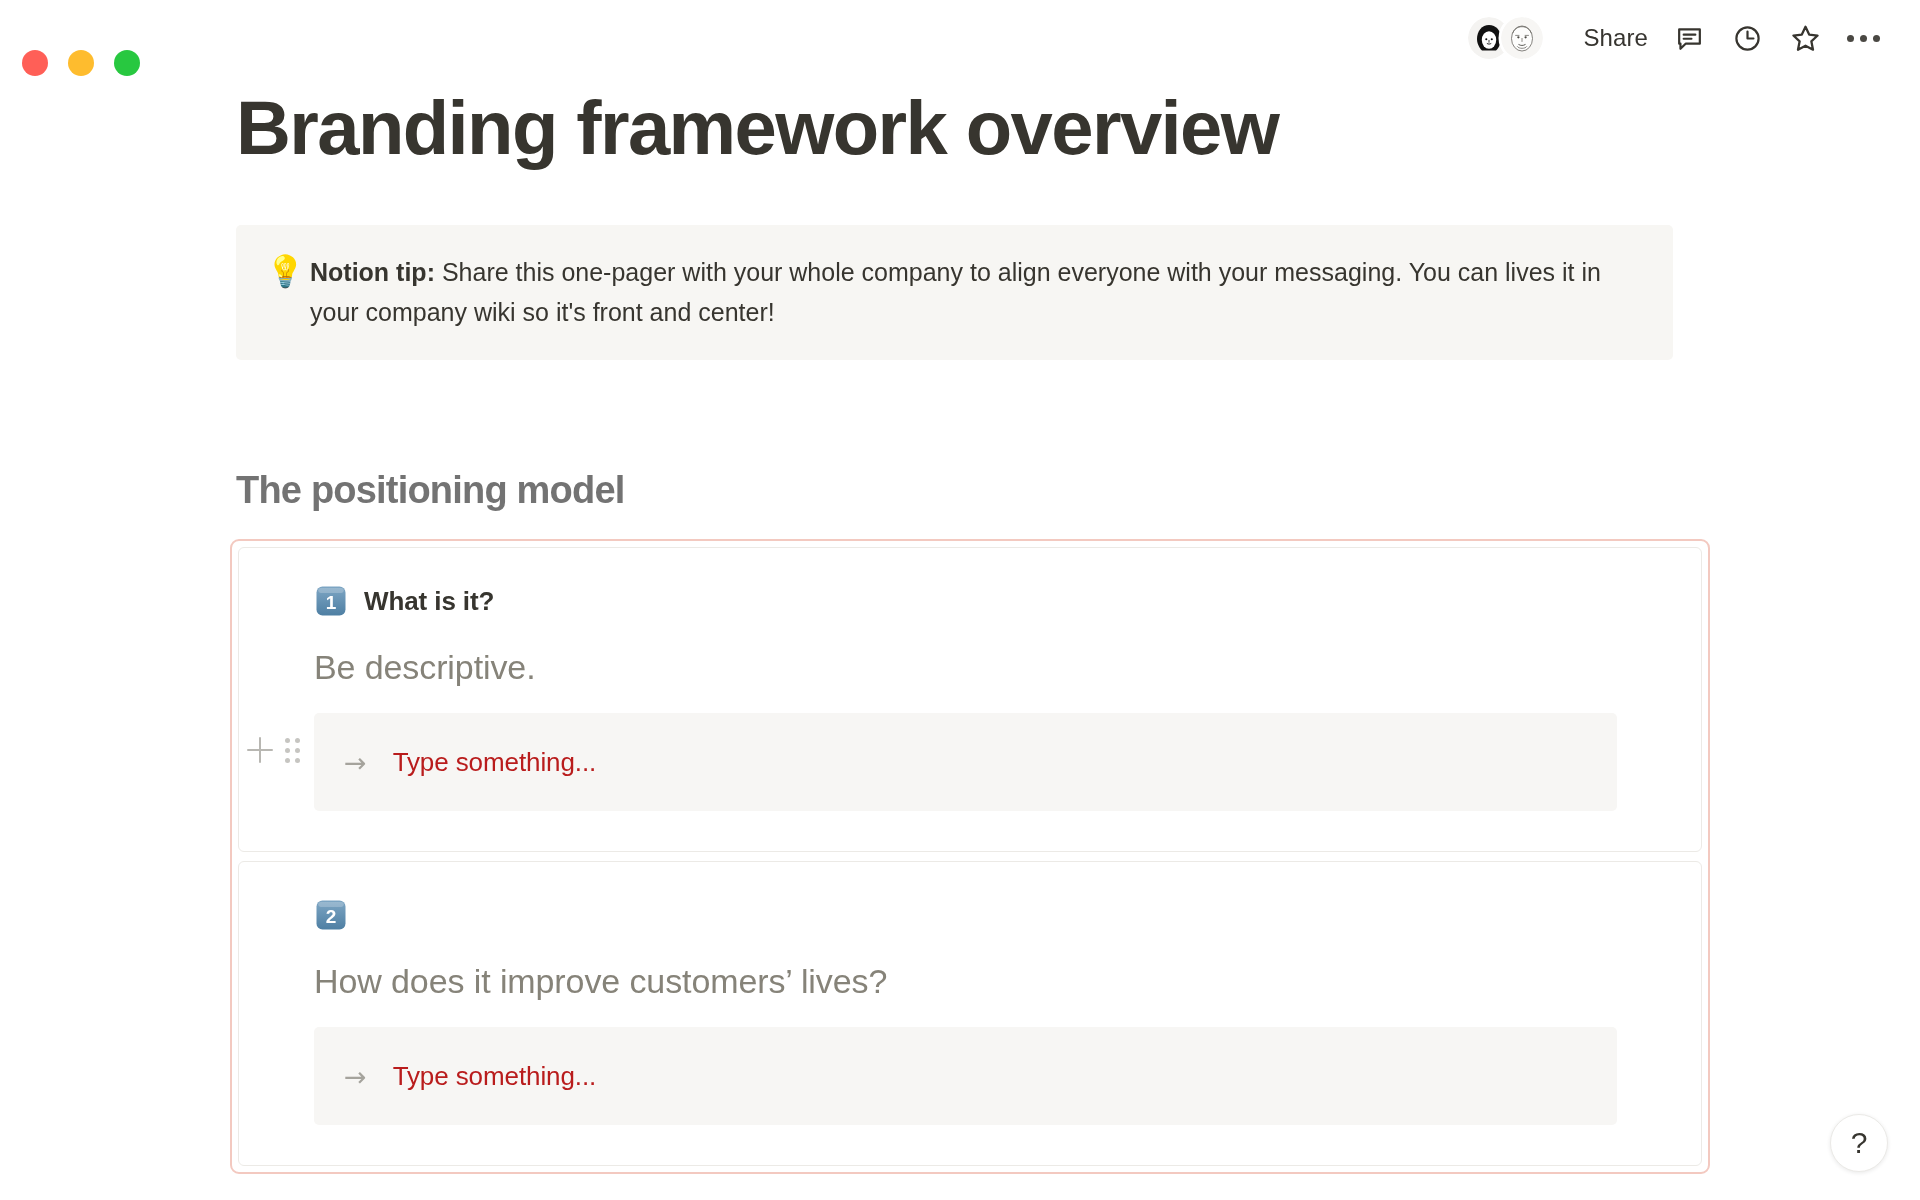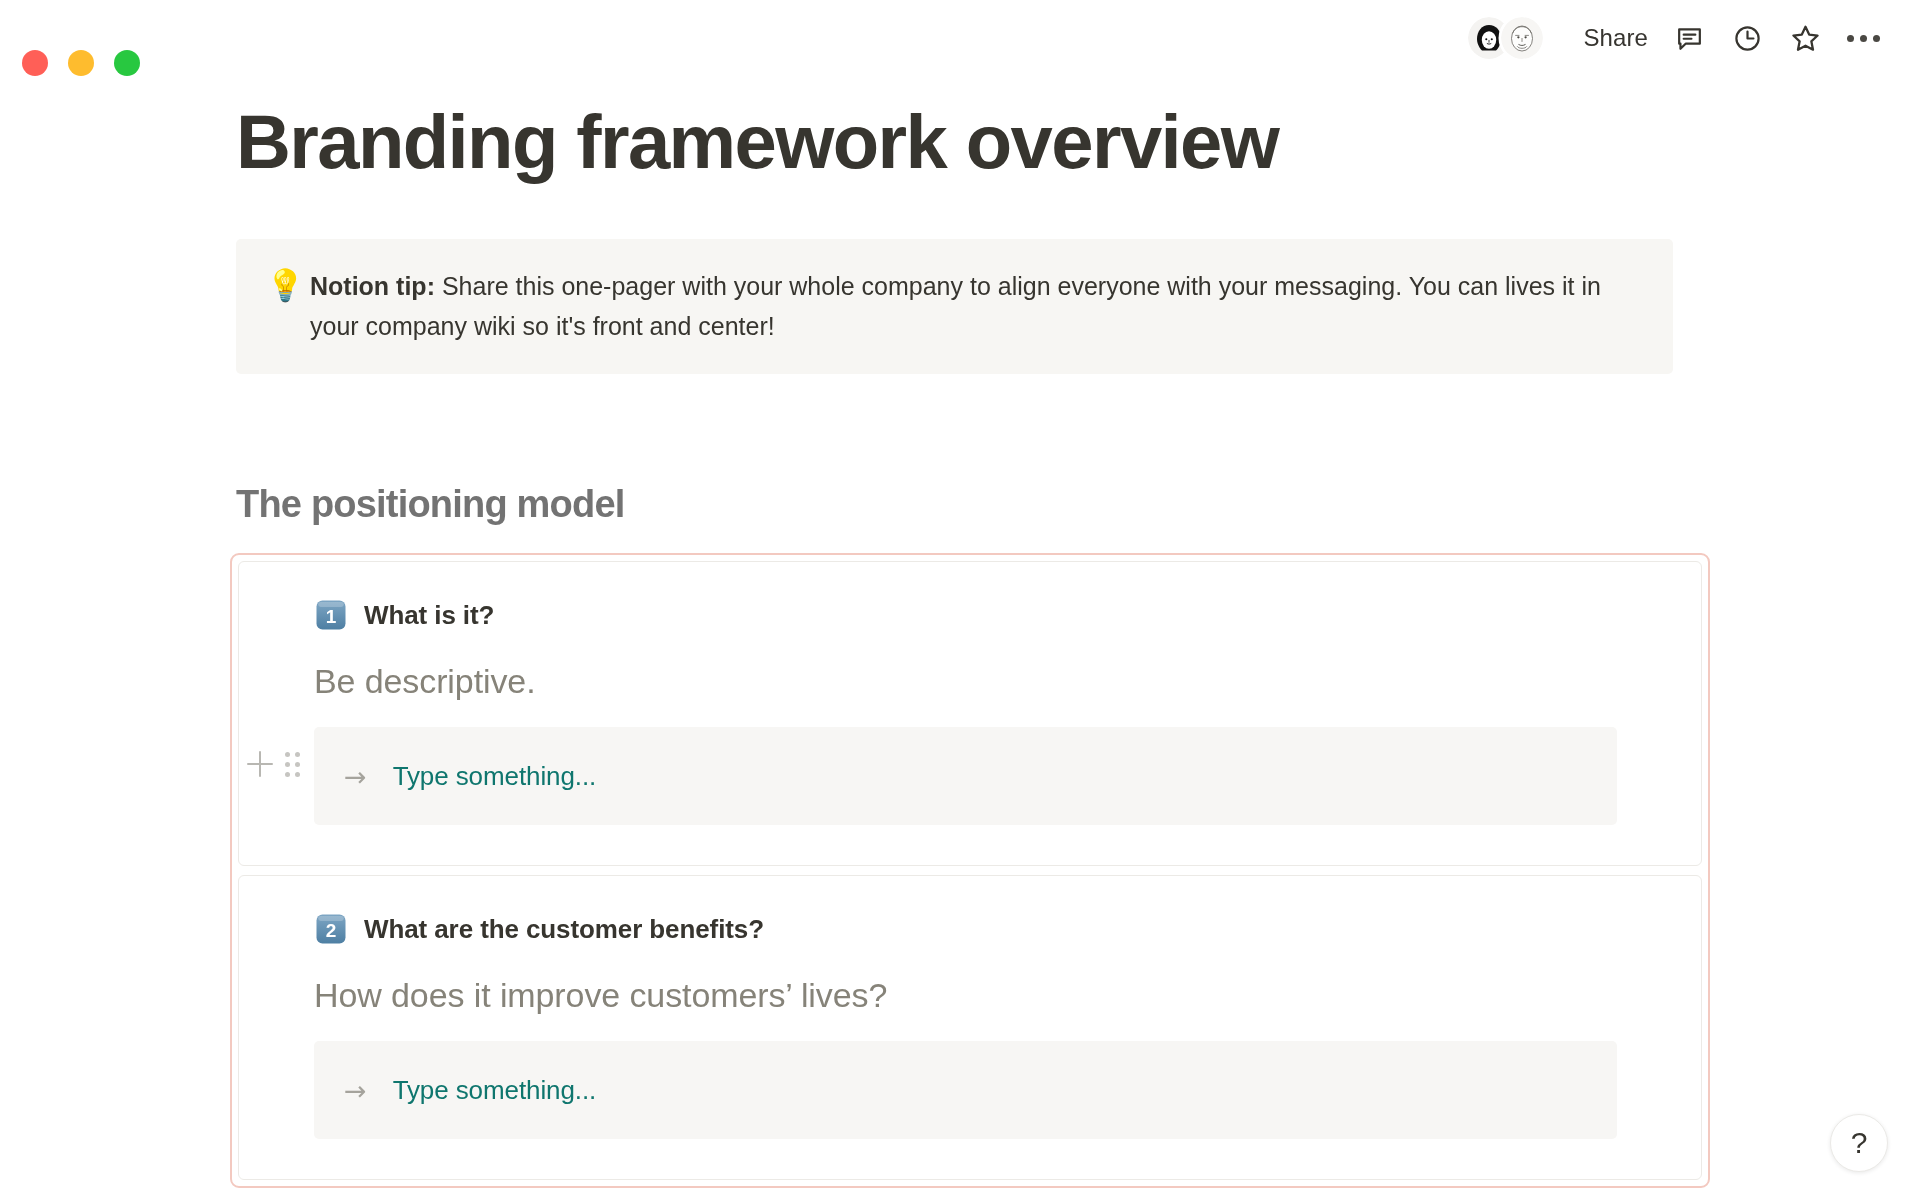--- a/index.html
+++ b/index.html
@@ -129,21 +129,21 @@
     margin: 0 auto;
     padding-left: 0px;
   }
 
   .page-title {
     font-size: 76px;
     line-height: 1.0;
     font-weight: 700;
     color: #37352f;
     letter-spacing: -1.6px;
-    margin-top: 28px;
+    margin-top: 14px;
     margin-left: 6px;
   }
 
   
   .callout {
     margin-top: 59px;
     margin-left: 6px;
     width: 1437px;
     background: #f7f6f3;
     border-radius: 5px;
@@ -288,21 +288,21 @@
     cursor: text;
   }
   .arrow-icon {
     color: #a5a39c;
     font-size: 27px;
     line-height: 1;
     font-family: "DejaVu Sans", sans-serif;
     flex: 0 0 auto;
   }
   .type-placeholder {
-    color: #0f766e;
+    color: #b91c1c;
     font-size: 26px;
     letter-spacing: -0.1px;
   }
 
   
   .help-btn {
     position: absolute;
     right: 32px;
     bottom: 28px;
     width: 58px;
@@ -461,21 +461,20 @@
                   <linearGradient id="kc2" x1="0" y1="0" x2="0" y2="1">
                     <stop offset="0%" stop-color="#7ea6c4"></stop>
                     <stop offset="100%" stop-color="#4e7fa3"></stop>
                   </linearGradient>
                 </defs>
                 <rect x="1.5" y="1.5" width="29" height="29" rx="6" fill="url(#kc2)"></rect>
                 <rect x="3.2" y="3" width="25.6" height="5" rx="2.4" fill="#ffffff" opacity="0.22"></rect>
                 <text x="16" y="23.6" font-family="Liberation Sans, sans-serif" font-size="19" font-weight="600" fill="#ffffff" text-anchor="middle">2</text>
               </svg>
             </span>
-            <span class="card-q">What are the customer benefits?</span>
           </div>
           <div class="card-sub">How does it improve customers’ lives?</div>
 
           <div class="block-row">
             <div class="type-field">
               <span class="arrow-icon">→</span>
               <span class="type-placeholder">Type something...</span>
             </div>
           </div>
         </div>

